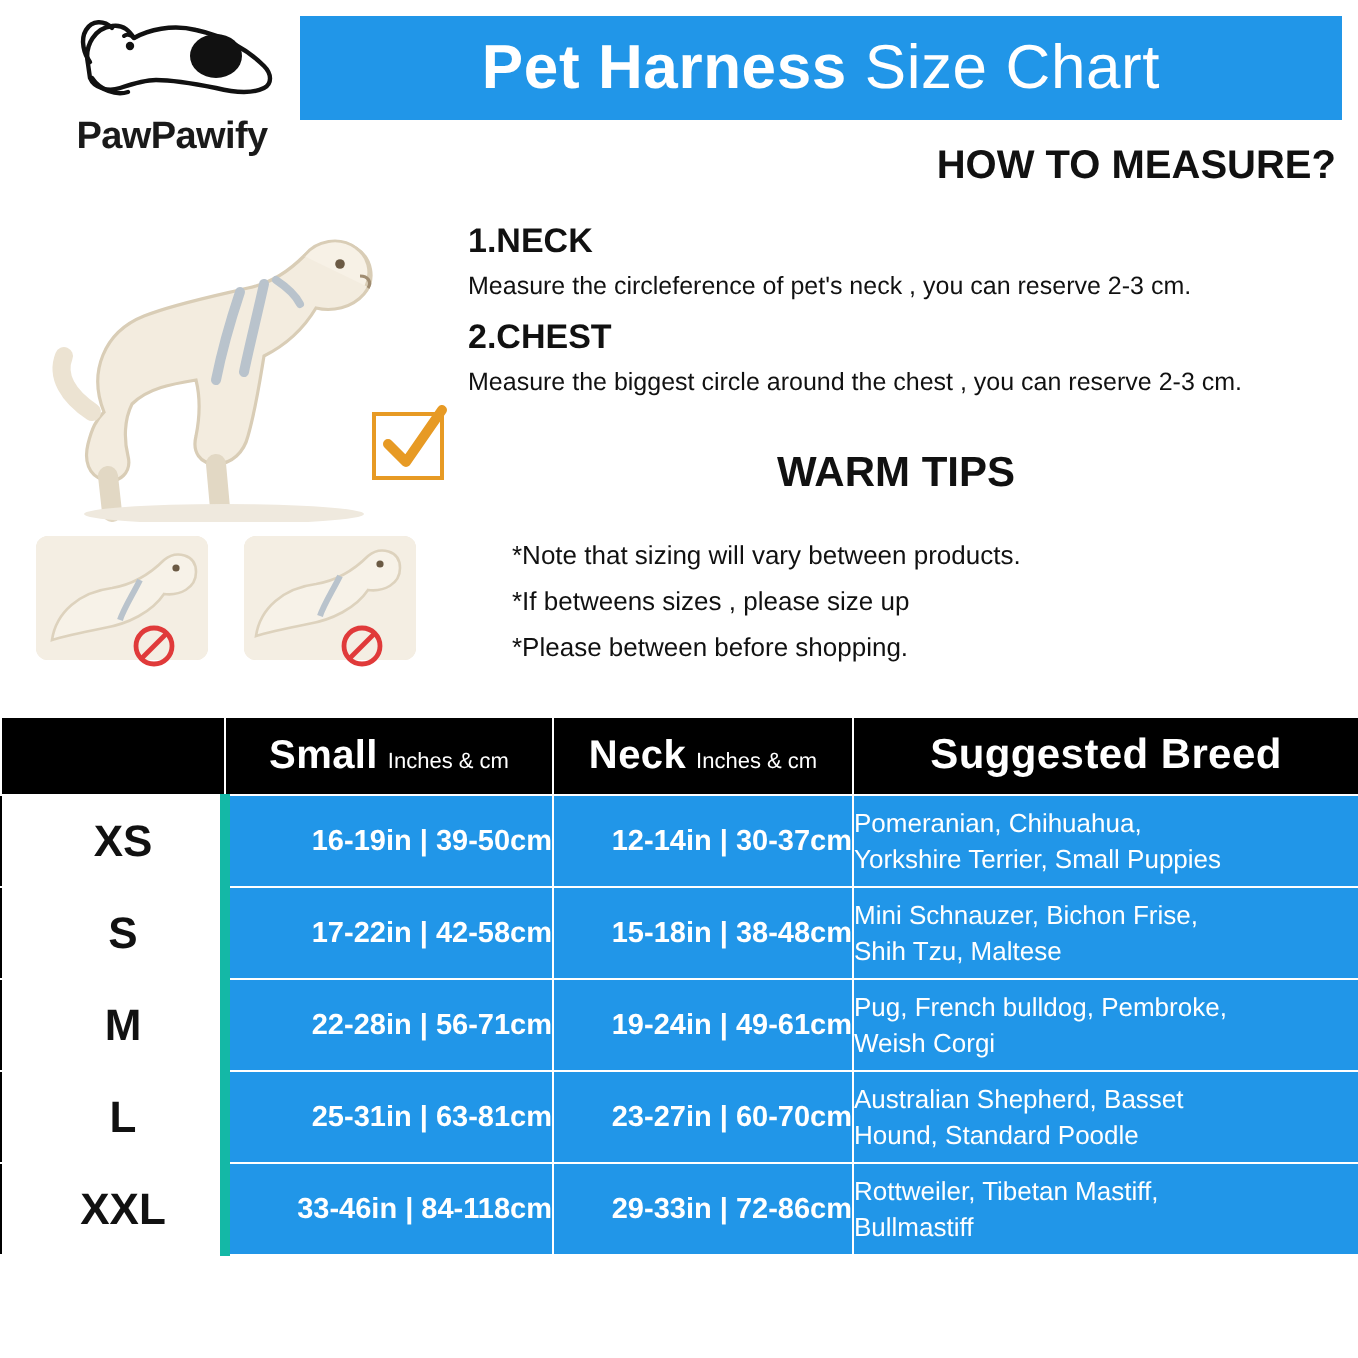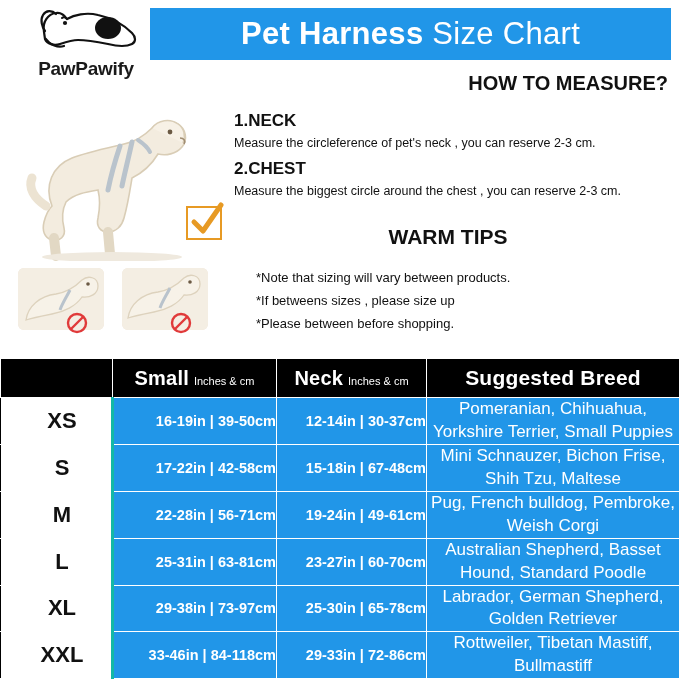--- a/index.html
+++ b/index.html
@@ -220,28 +220,28 @@
     color: #ffffff;
     text-align: right;
     font-size: 14.5px;
     font-weight: bold;
     height: 45px;
     white-space: nowrap;
   }
   .breed-cell {
     background: #2196e8;
     color: #ffffff;
-    text-align: center;
-    font-size: 17px;
+    text-align: left;
+    font-size: 13px;
     line-height: 1.35;
     padding: 2px 6px;
   }
   .table tbody tr td.size-cell {
     border-left: 1px solid #000000;
-    border-right: 3px solid #14b8a6;
+    border-right: 5px solid #14b8a6;
     padding-left: 12px;
   }
   .table tbody tr:first-child td.size-cell { border-top: 1px solid #ffffff; }
 </style>
 </head>
 <body>
 
 <div class="page">
 
   <div class="header">
@@ -355,42 +355,36 @@
     <tbody>
       <tr>
         <td class="size-cell">XS</td>
         <td class="data-cell">16-19in | 39-50cm</td>
         <td class="data-cell">12-14in | 30-37cm</td>
         <td class="breed-cell">Pomeranian,  Chihuahua,<br>Yorkshire Terrier,  Small Puppies</td>
       </tr>
       <tr>
         <td class="size-cell">S</td>
         <td class="data-cell">17-22in | 42-58cm</td>
-        <td class="data-cell">15-18in | 67-48cm</td>
+        <td class="data-cell">15-18in | 38-48cm</td>
         <td class="breed-cell">Mini Schnauzer,  Bichon Frise,<br>Shih Tzu,  Maltese</td>
       </tr>
       <tr>
         <td class="size-cell">M</td>
         <td class="data-cell">22-28in | 56-71cm</td>
         <td class="data-cell">19-24in | 49-61cm</td>
         <td class="breed-cell">Pug,  French bulldog,  Pembroke,<br>Weish Corgi</td>
       </tr>
       <tr>
         <td class="size-cell">L</td>
         <td class="data-cell">25-31in | 63-81cm</td>
         <td class="data-cell">23-27in | 60-70cm</td>
         <td class="breed-cell">Australian Shepherd,  Basset<br>Hound,  Standard Poodle</td>
       </tr>
       <tr>
-        <td class="size-cell">XL</td>
-        <td class="data-cell">29-38in | 73-97cm</td>
-        <td class="data-cell">25-30in | 65-78cm</td>
-        <td class="breed-cell">Labrador,  German Shepherd,<br>Golden Retriever</td>
-      </tr>
-      <tr>
         <td class="size-cell">XXL</td>
         <td class="data-cell">33-46in | 84-118cm</td>
         <td class="data-cell">29-33in | 72-86cm</td>
         <td class="breed-cell">Rottweiler,  Tibetan Mastiff,<br>Bullmastiff</td>
       </tr>
     </tbody>
   </table>
 
 </div>
 

